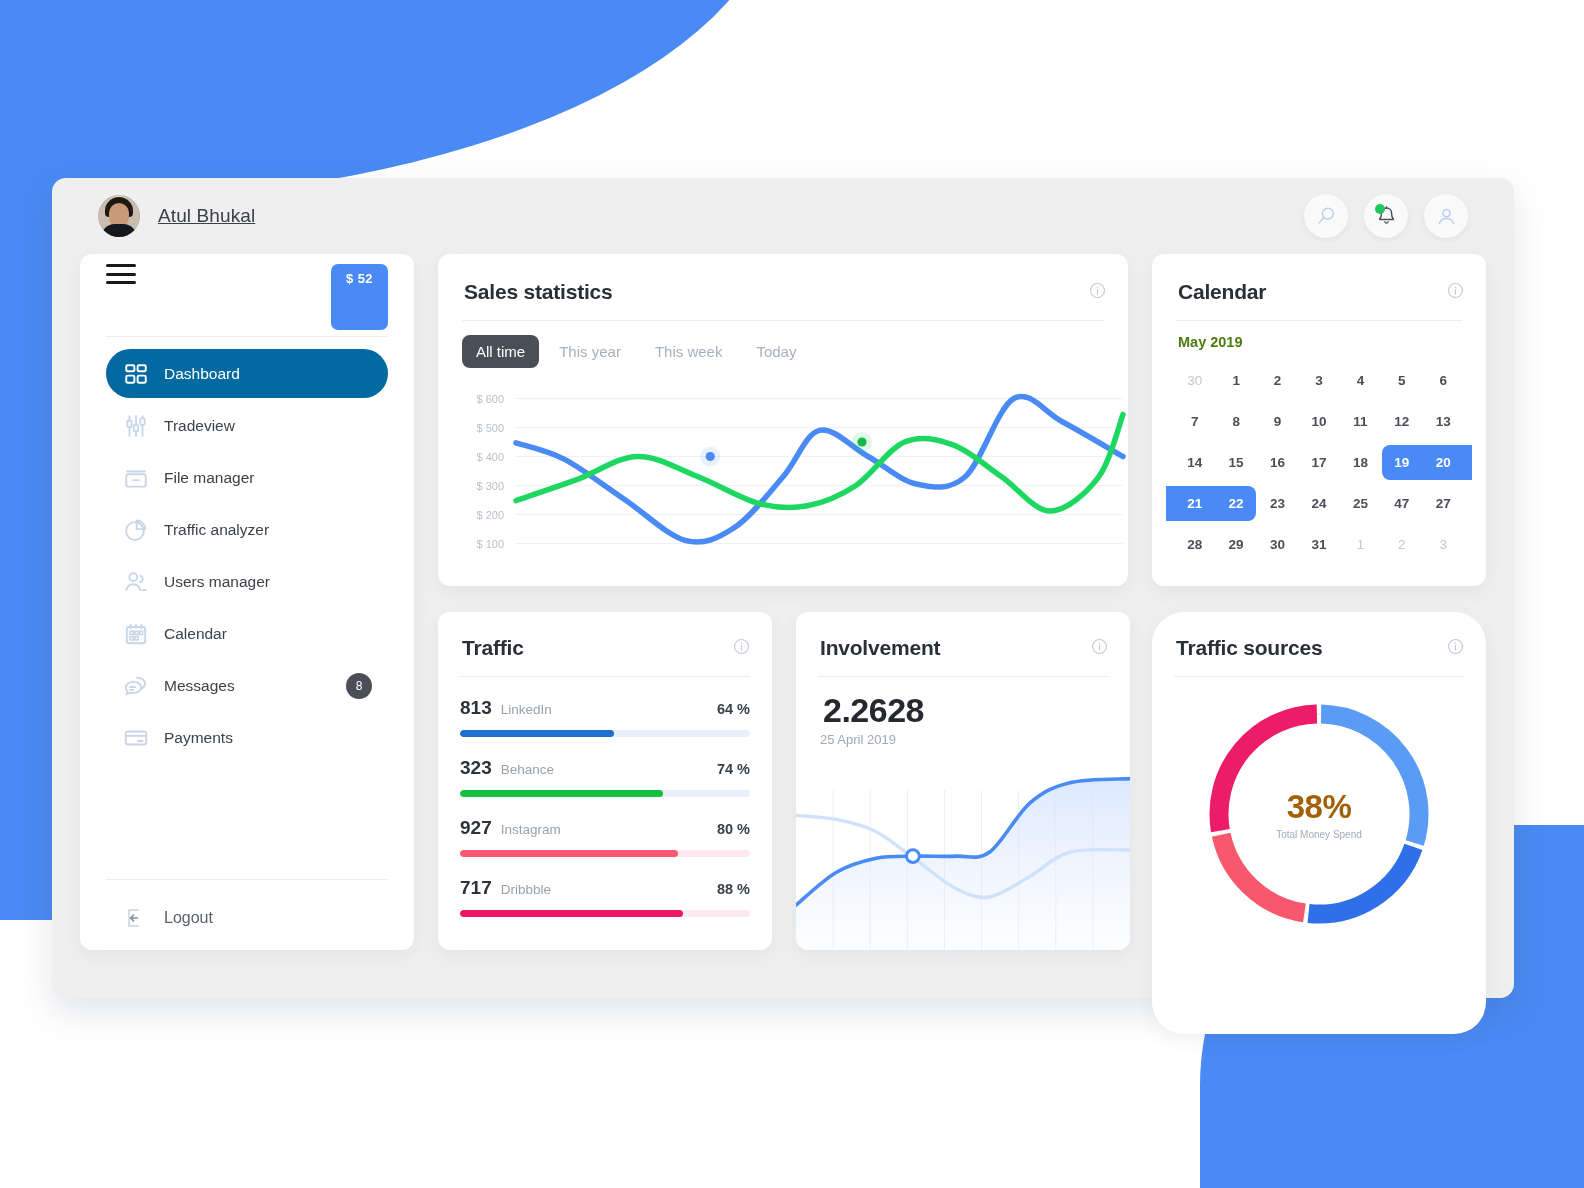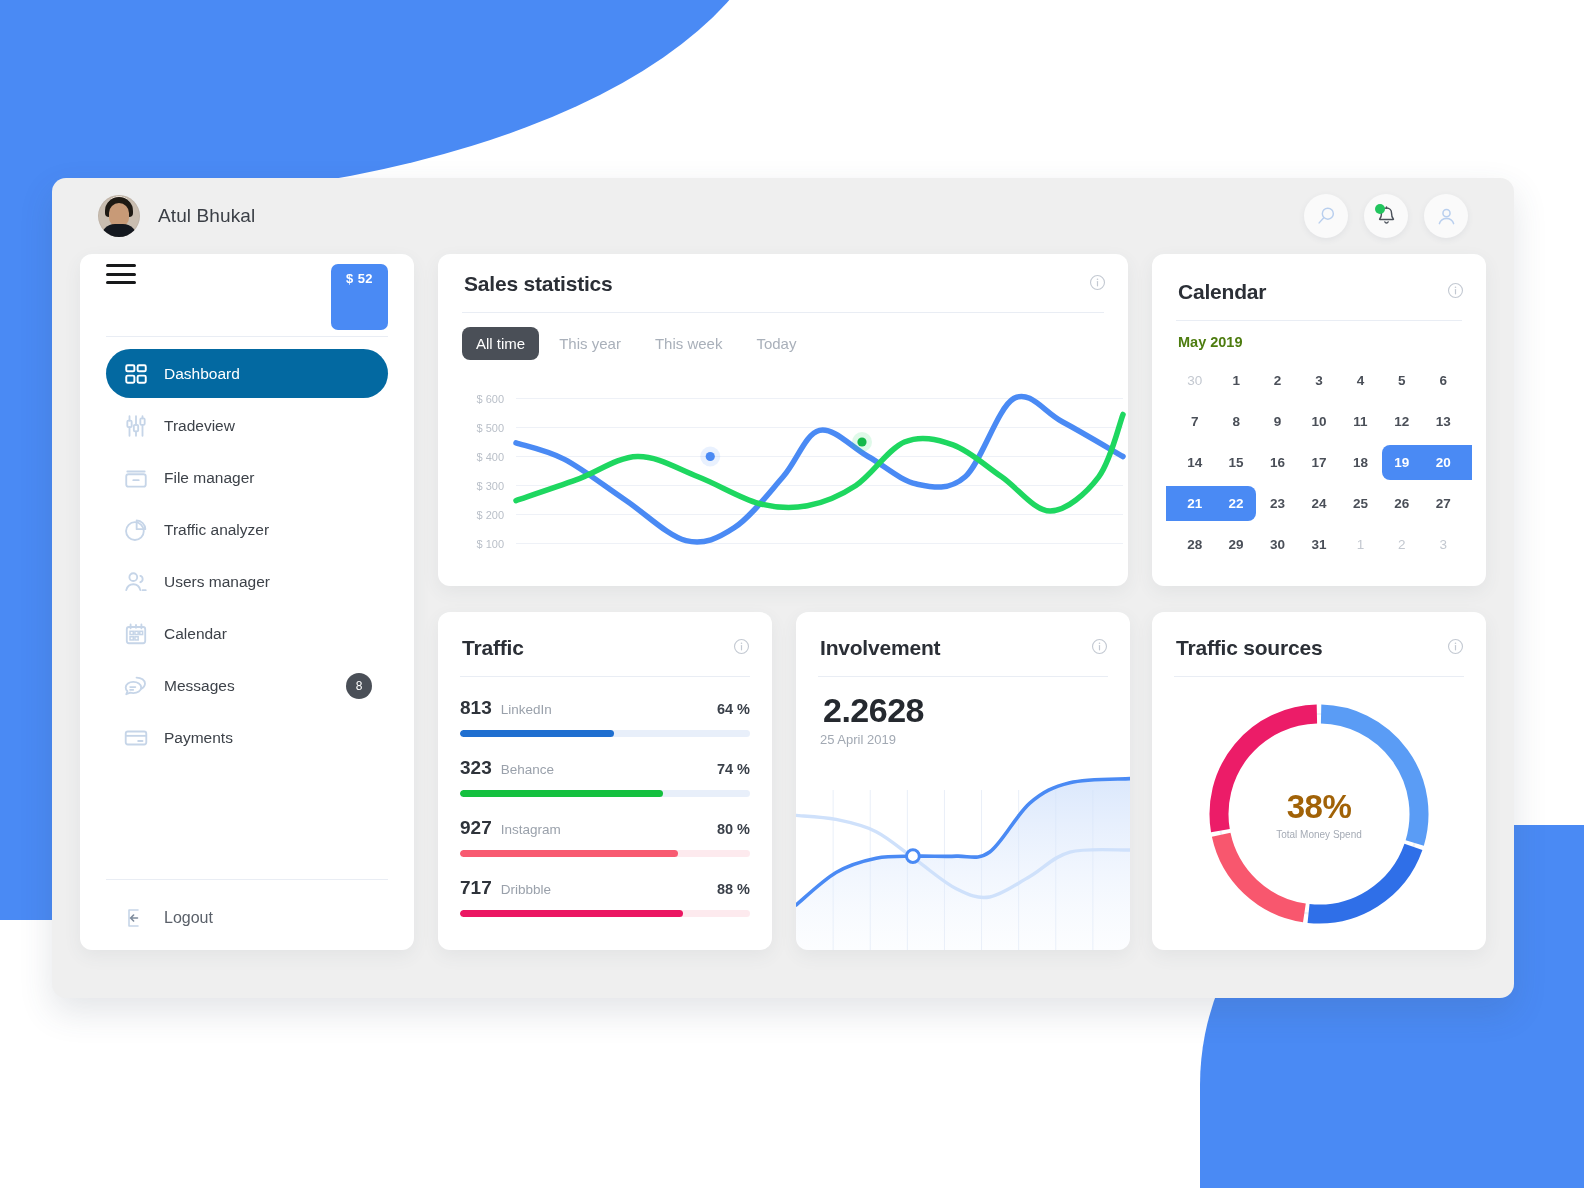--- a/index.html
+++ b/index.html
@@ -45,21 +45,21 @@
     background: radial-gradient(circle at 50% 34%, #e8ded3 0 38%, #c9bdb0 38% 100%);
     position: relative; overflow: hidden; flex: none;
     box-shadow: inset 0 0 0 1px rgba(0,0,0,.05);
   }
   #avatar .hair { position:absolute; left:7px; top:2px; width:28px; height:20px;
     background:#1e1913; border-radius:14px 14px 4px 4px; }
   #avatar .face { position:absolute; left:11px; top:8px; width:20px; height:24px;
     background:#c89a77; border-radius:10px 10px 9px 9px; }
   #avatar .body { position:absolute; left:3px; top:29px; width:36px; height:18px;
     background:#14181f; border-radius:14px 14px 0 0; }
-  #user-name { margin-left: 18px; font-size: 19px; color: #3b3f46; letter-spacing:.1px;}
+  #user-name { margin-left: 18px; font-size: 19px; color: #3b3f46; letter-spacing:.1px;text-decoration:underline;}
 
   #topbar-actions { margin-left: auto; display: flex; gap: 16px; align-items: center; }
   .circle-btn {
     width: 44px; height: 44px; border-radius: 50%; background: #fafafa;
     display: flex; align-items: center; justify-content: center;
     box-shadow: 0 2px 6px rgba(70,80,100,.08); position: relative;
   }
 
   
   .card { position: absolute; background:#fff; border-radius: 12px;
@@ -87,21 +87,21 @@
              display:flex; align-items:center; justify-content:center; }
   .nav-badge { margin-left:auto; background:#4a4f57; color:#fff; font-size:12px;
                width:26px; height:26px; border-radius:50%;
                display:flex; align-items:center; justify-content:center; }
   #logout-div { position:absolute; left:26px; right:26px; bottom:70px; }
   #logout-row { position:absolute; left:26px; bottom:10px; display:flex; align-items:center;
                 padding:0 16px; height:44px; color:#5a6069; font-size:16px; }
 
   
   #sales { left: 386px; top: 76px; width: 690px; height: 332px; }
-  #sales-head { display:flex; align-items:center; padding: 18px 26px 0 26px; position:relative;}
+  #sales-head { display:flex; align-items:center; padding: 26px 26px 0 26px; position:relative;}
   #sales-div { margin: 16px 24px 0 24px; }
   #tabs { display:flex; align-items:center; gap:6px; padding: 14px 24px 0 24px; }
   .tab { font-size:15px; color:#a9b0ba; padding:8px 14px; border-radius:8px; cursor:pointer;}
   .tab.active { background:#4a4f57; color:#fff; }
   #sales-plot { position:absolute; left:0; top:118px; width:690px; height:205px; }
 
   
   #calendar { left: 1100px; top: 76px; width: 334px; height: 332px; overflow:hidden; }
   #cal-head { display:flex; align-items:center; padding: 26px 26px 0 26px; position:relative;}
   #cal-div { margin: 16px 24px 0 24px; }
@@ -129,21 +129,21 @@
   .tr-bar { height:7px; border-radius:4px; margin-top:11px; overflow:hidden; }
   .tr-fill { height:100%; border-radius:4px; }
 
   
   #involve { left: 744px; top: 434px; width: 334px; height: 338px; overflow:hidden; }
   #inv-val { padding: 14px 24px 0 27px; font-size:34px; font-weight:700; color:#25292f; letter-spacing:-.5px;}
   #inv-date { padding: 2px 24px 0 24px; font-size:13px; color:#a2a9b3; }
   #inv-plot { position:absolute; left:0; bottom:0; width:334px; height:212px; }
 
   
-  #sources { left: 1100px; top: 434px; width: 334px; height: 338px; }
+  #sources { left: 1100px; top: 434px; width: 334px; height: 422px; border-radius: 32px; }
   #donut-wrap { position:absolute; left:0; top:66px; width:334px; height:272px;
                 display:flex; align-items:center; justify-content:center; }
   #donut-center { position:absolute; text-align:center; }
   #donut-pct { font-size:33px; font-weight:700; color:#a16207; letter-spacing:-.5px;}
   #donut-label { font-size:10px; color:#a5abb5; margin-top:3px; }
 </style>
 </head>
 <body>
 
 <div id="stage">
@@ -433,21 +433,21 @@
           <div class="cal-cell">
             <span class="num">23</span>
           </div>
           <div class="cal-cell">
             <span class="num">24</span>
           </div>
           <div class="cal-cell">
             <span class="num">25</span>
           </div>
           <div class="cal-cell">
-            <span class="num">26</span>
+            <span class="num">47</span>
           </div>
           <div class="cal-cell">
             <span class="num">27</span>
           </div>
           <div class="cal-cell">
             <span class="num">28</span>
           </div>
           <div class="cal-cell">
             <span class="num">29</span>
           </div>

